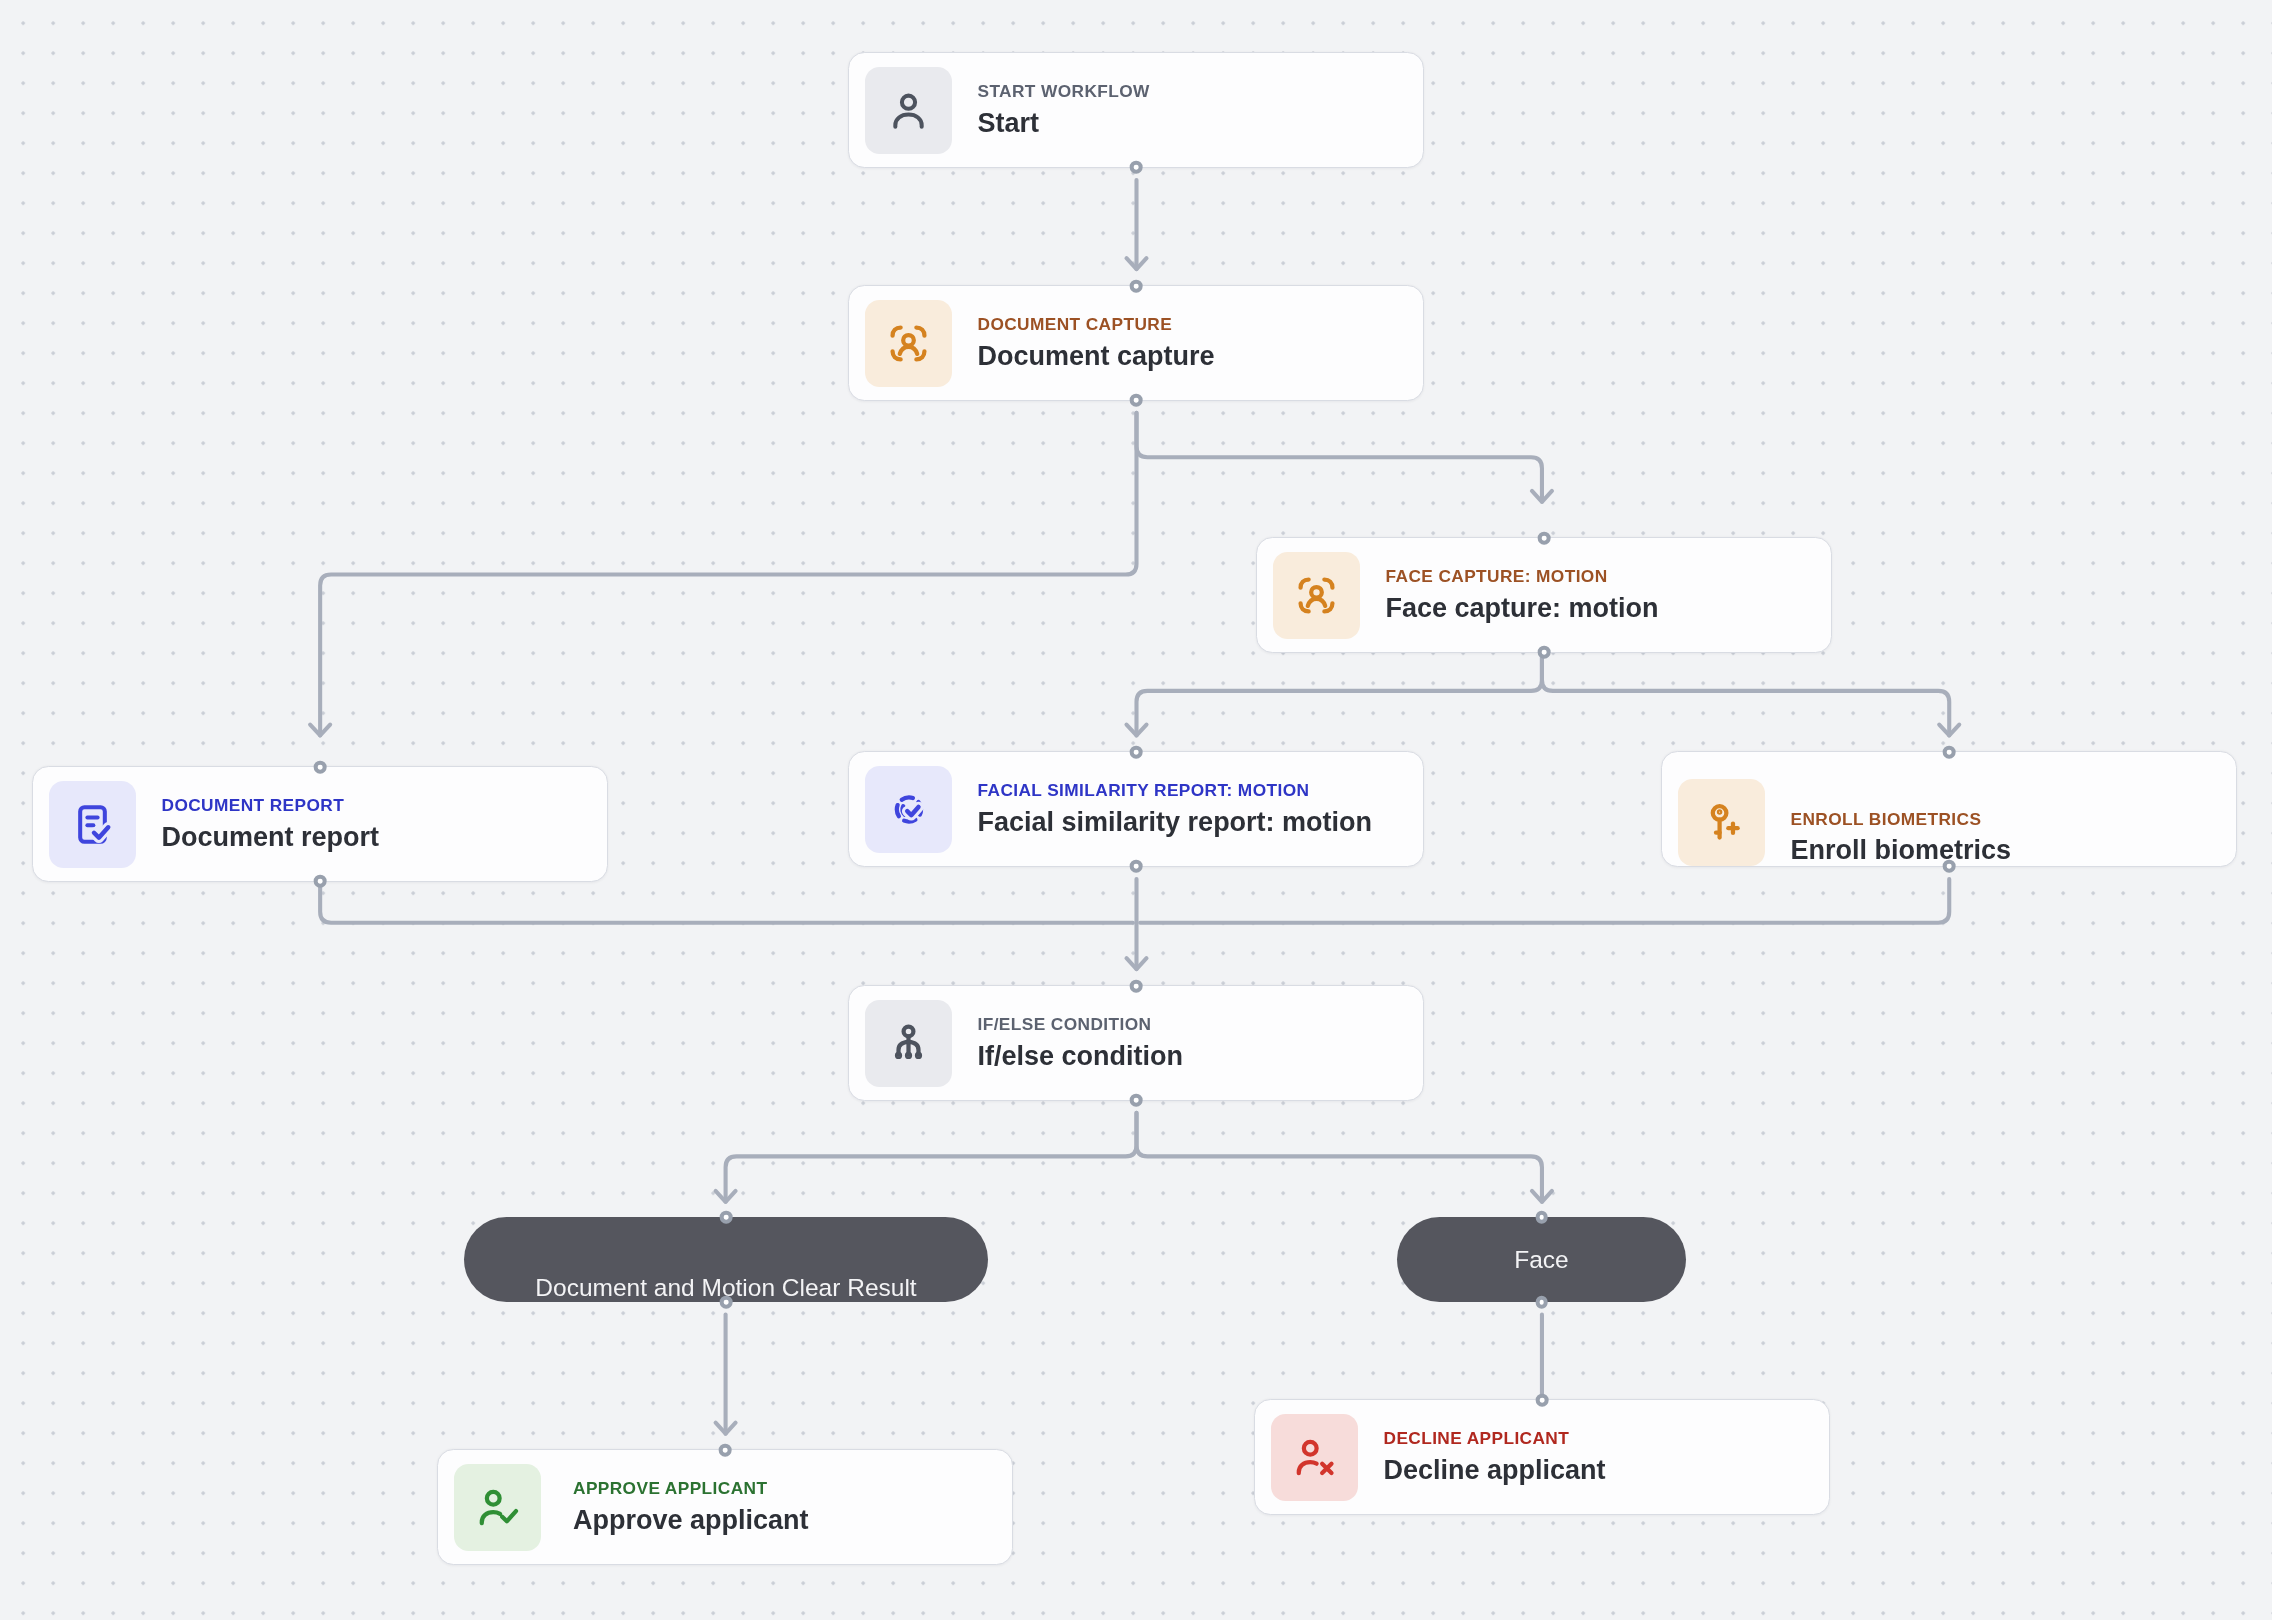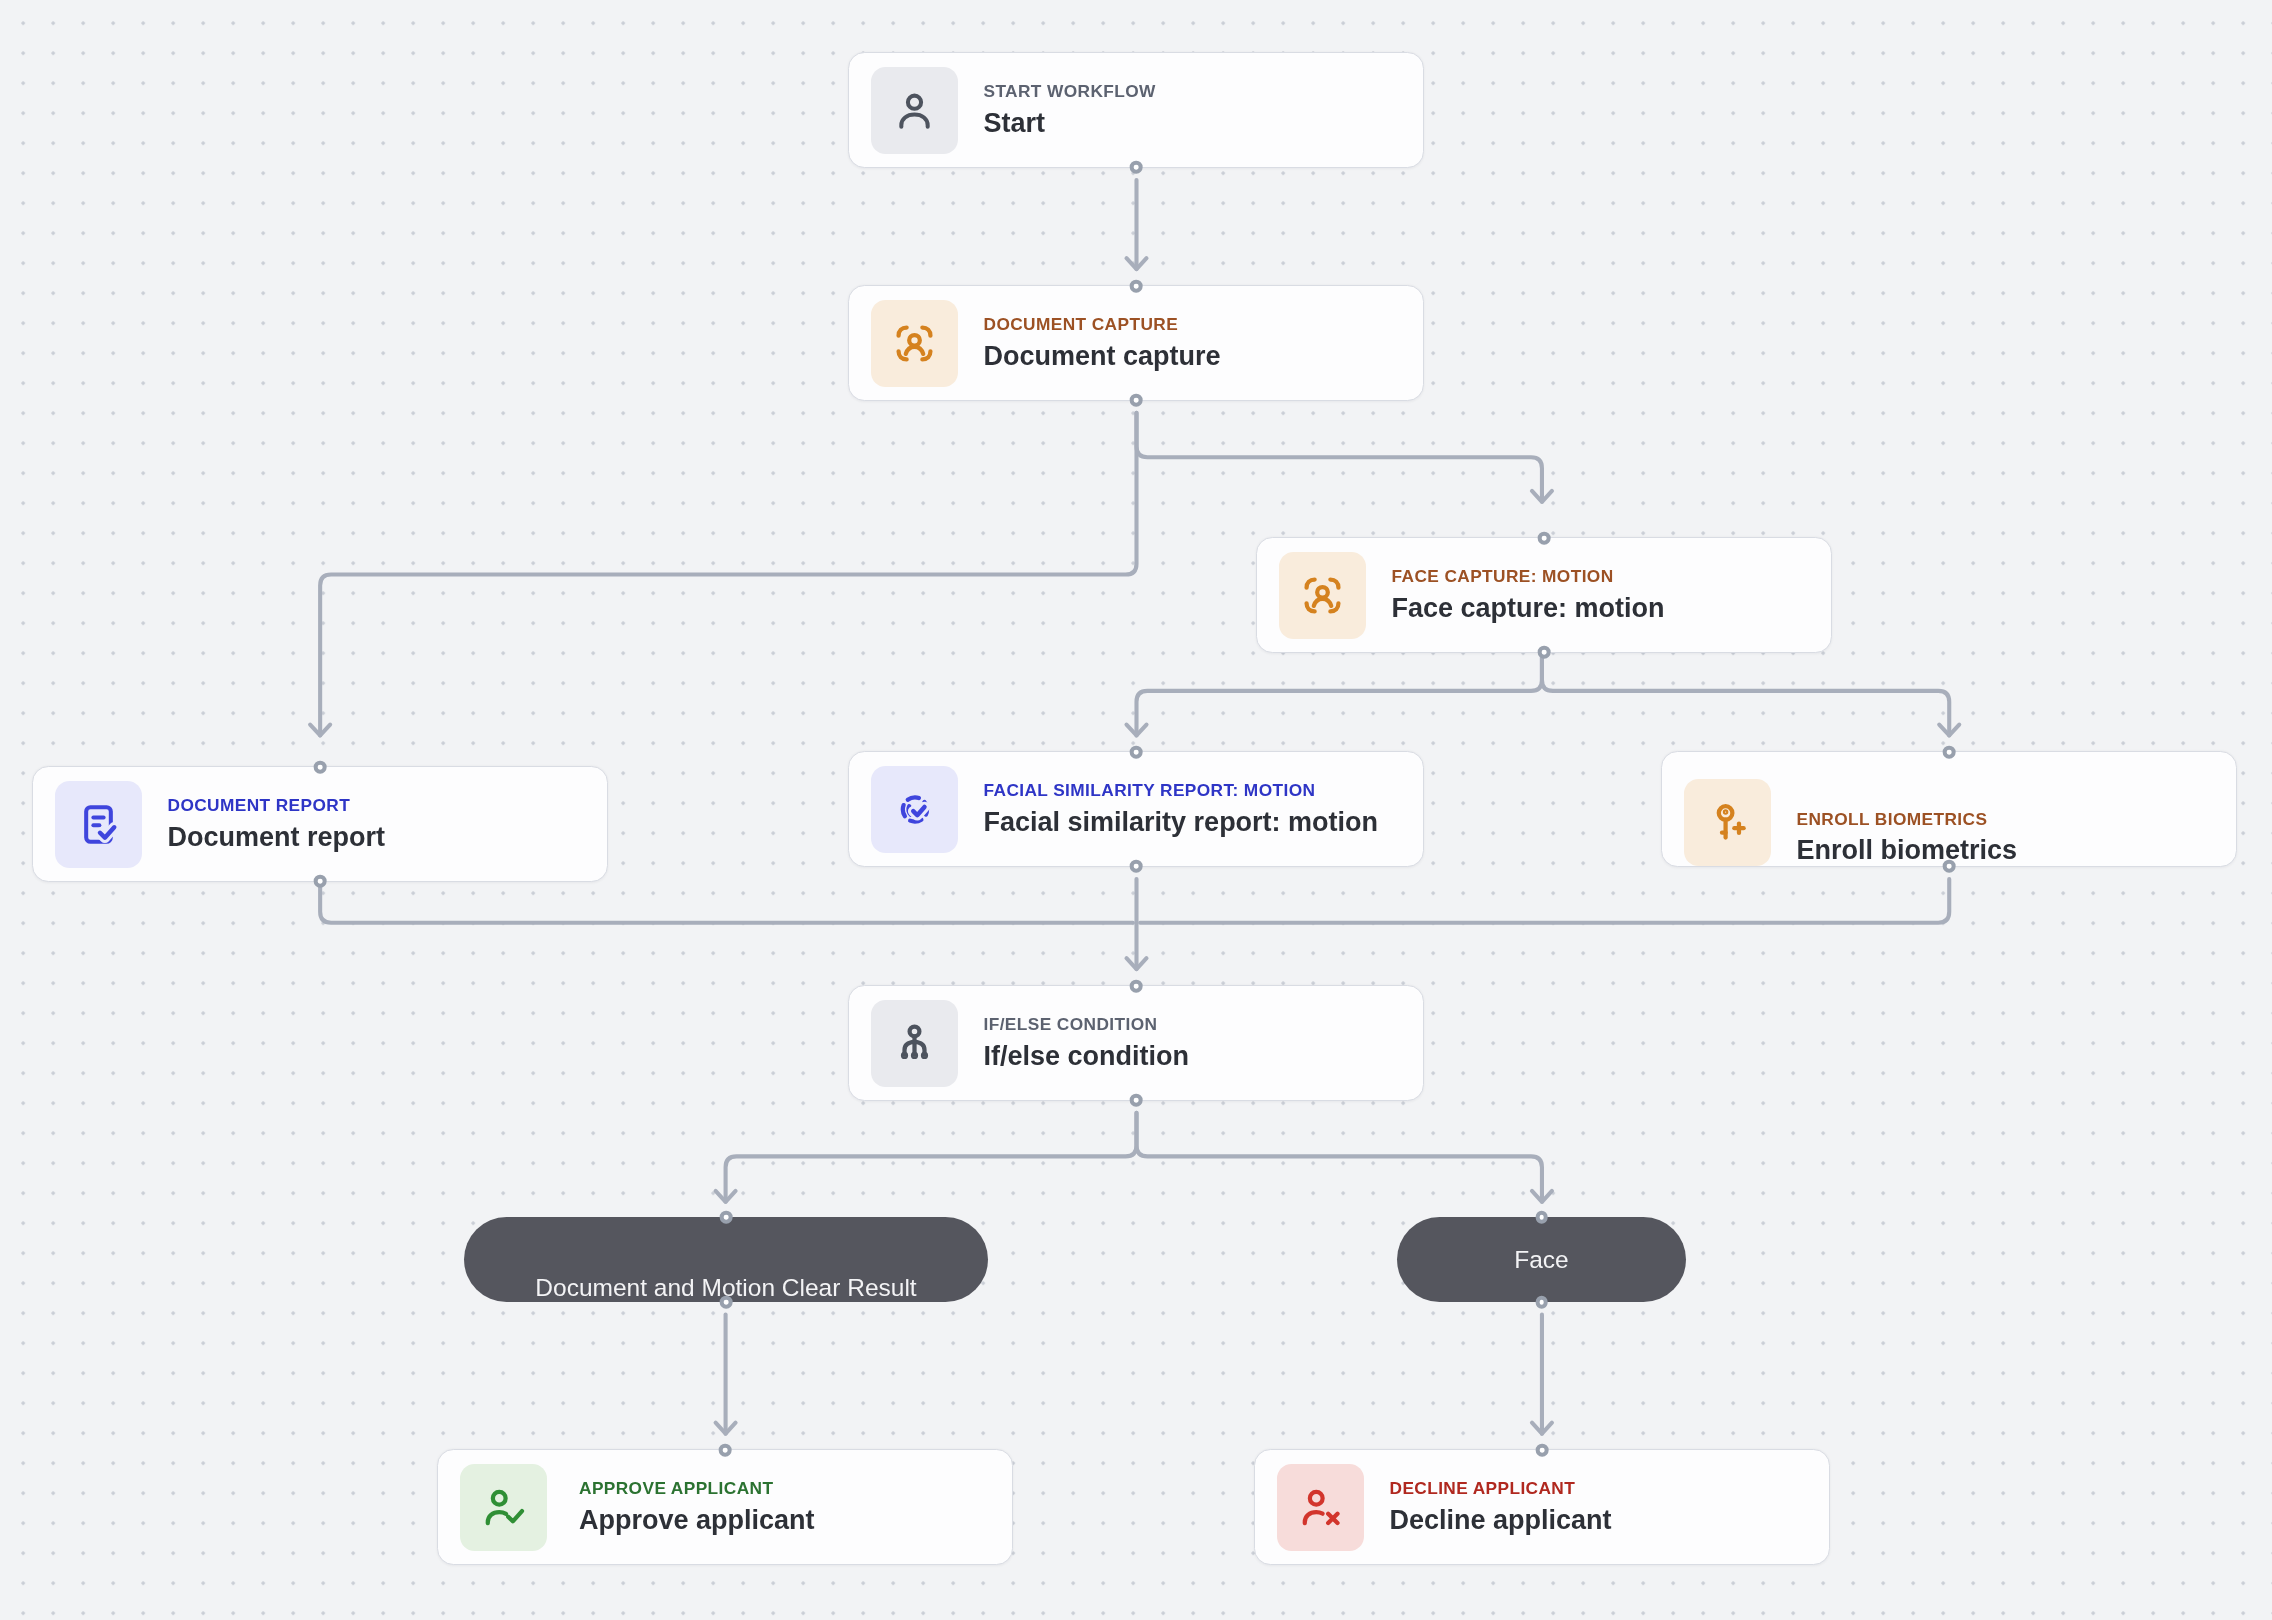--- a/index.html
+++ b/index.html
@@ -13,21 +13,21 @@
     position:relative;
     overflow:hidden;
   }
   svg.edges { position:absolute; left:0; top:0; z-index:1; }
   svg.edges path { stroke:#a8aebb; stroke-width:4.5; fill:none; stroke-linecap:round; stroke-linejoin:round; }
 
   .node {
     position:absolute; width:576px; height:116px;
     background:#fdfdfe; border:1.4px solid #d9dce3; border-radius:16.4px;
     box-shadow:0 0.9px 2.7px rgba(20,24,40,.05);
-    display:flex; align-items:center; gap:25.5px; padding-left:22px;
+    display:flex; align-items:center; gap:25.5px; padding-left:16px;
     z-index:2;
   }
   .tile {
     width:87px; height:87px; border-radius:14.5px; flex:0 0 auto;
     display:flex; align-items:center; justify-content:center;
   }
   .tile svg { width:51px; height:51px; }
   .tile svg * { fill:none; stroke-linecap:round; stroke-linejoin:round; }
   .txt { display:flex; flex-direction:column; }
   .label { font-size:17.3px; font-weight:700; letter-spacing:0.4px; }
@@ -56,21 +56,21 @@
 
   
   .pos-start     { left:848px;  top:52px;  }
   .pos-doccap    { left:848px;  top:285px; }
   .pos-facecap   { left:1256px; top:517px;margin-top:20px; }
   .pos-docrep    { left:32px;   top:766px; }
   .pos-facesim   { left:848px;  top:751px; }
   .pos-enroll    { left:1661px; top:751px;align-items:flex-end; }
   .pos-ifelse    { left:848px;  top:985px;}
   .pos-approve   { left:437px;  top:1449px;gap:32px;}
-  .pos-decline   { left:1254px; top:1449px;}
+  .pos-decline   { left:1254px; top:1399px;}
   .pos-pill-left  { left:464px;  top:1217px; width:524px;align-items:flex-end; }
   .pos-pill-right { left:1397px; top:1217px; width:289px; }
 </style>
 </head>
 <body>
 
 <svg class="edges" width="2273" height="1620" viewBox="0 0 2500 1782">
   <defs>
     <marker id="arw" markerUnits="userSpaceOnUse" markerWidth="34" markerHeight="34" viewBox="0 0 34 34" refX="24" refY="17" orient="auto">
       <path d="M12 6 L24 17 L12 28" stroke="#a8aebb" stroke-width="4.5" fill="none" stroke-linecap="round" stroke-linejoin="round"></path>

